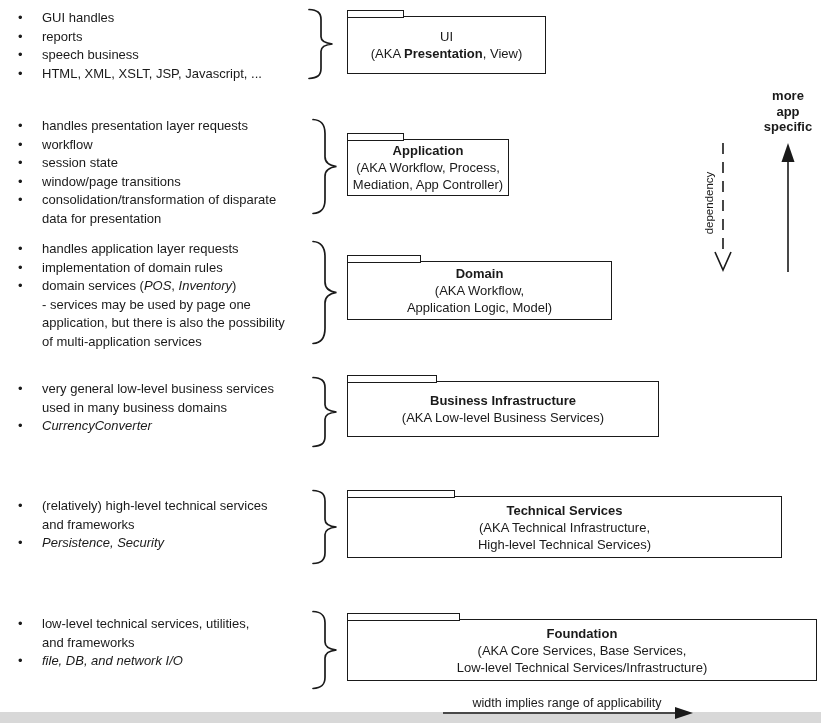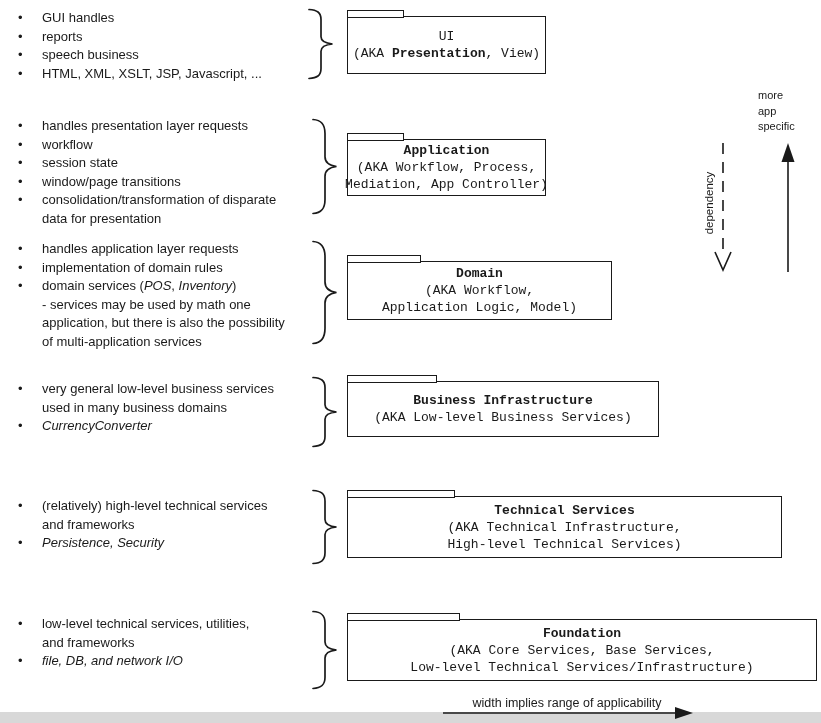--- a/index.html
+++ b/index.html
@@ -12,24 +12,24 @@
   ul.bullets{list-style:none;margin:0;padding:0;font-size:13px;line-height:18.5px;}
   ul.bullets li{position:relative;padding-left:26px;}
   ul.bullets .dot{position:absolute;left:2px;top:0;}
   .i{font-style:italic;}
   .b{font-weight:bold;}
   
   .pkg{position:absolute;}
   .pkg-tab{box-sizing:border-box;height:8px;border:1.6px solid #1a1a1a;background:#fff;position:relative;z-index:2;}
   .pkg-body{box-sizing:border-box;margin-top:-1.6px;border:1.6px solid #1a1a1a;background:#fff;
     display:flex;flex-direction:column;justify-content:center;align-items:center;text-align:center;
-    font-size:13px;line-height:17px;position:relative;z-index:1;font-family:Liberation Mono, monospace;}
+    font-size:13px;line-height:17px;position:relative;z-index:1;}
   .box-title,.box-line{white-space:pre;}
   
-  .note{font-size:11px;line-height:15.5px;}
+  .note{font-size:13px;line-height:15.5px;text-align:center;font-weight:bold;}
   .dep-label{font-size:11.5px;text-align:center;transform:rotate(-90deg);}
   .width-label{font-size:12.5px;text-align:center;line-height:14px;}
   .footer-bar{background:#d8d8d8;}
   svg{display:block;}
 </style>
 </head>
 <body>
 
 <div id="canvas">
 
@@ -56,32 +56,32 @@
       <li><span class="dot">•</span><span><span class="">session state</span></span></li>
       <li><span class="dot">•</span><span><span class="">window/page transitions</span></span></li>
       <li><span class="dot">•</span><span><span class="">consolidation/transformation of disparate</span></span></li>
       <li><span><span class="">data for presentation</span></span></li>
     </ul>
   <svg class="abs" style="left:310px;top:118px" viewBox="0 0 30 97" width="30" height="97">
       <path d="M 3 1.5 C 11 2 15 5.819999999999999 15 15.52 L 15 38.800000000000004 C 15 45.105000000000004 19 47.53 26.5 48.5 C 19 49.47 15 51.895 15 58.199999999999996 L 15 81.48 C 15 91.17999999999999 11 95 3 95.5" fill="none" stroke="#1a1a1a" stroke-width="1.7" stroke-linecap="round"></path>
     </svg>
   <div class="pkg" style="left:347px;top:133px">
     <div class="pkg-tab" style="width:57px"></div>
-    <div class="pkg-body" style="width:199px;height:57px">
+    <div class="pkg-body" style="width:162px;height:57px">
         <div class="box-title"><span class="b ">Application</span></div>
         <div class="box-line"><span class="">(AKA Workflow, Process,</span></div>
         <div class="box-line"><span class="">Mediation, App Controller)</span></div>
       </div>
   </div>
 
   <ul class="bullets abs" style="left:16px;top:240px;width:330px">
       <li><span class="dot">•</span><span><span class="">handles application layer requests</span></span></li>
       <li><span class="dot">•</span><span><span class="">implementation of domain rules</span></span></li>
       <li><span class="dot">•</span><span><span class="">domain services (</span><span class="i">POS</span><span class="">, </span><span class="i">Inventory</span><span class="">)</span></span></li>
-      <li><span><span class="">- services may be used by math one</span></span></li>
+      <li><span><span class="">- services may be used by page one</span></span></li>
       <li><span><span class="">application, but there is also the possibility</span></span></li>
       <li><span><span class="">of multi-application services</span></span></li>
     </ul>
   <svg class="abs" style="left:310px;top:240px" viewBox="0 0 30 105" width="30" height="105">
       <path d="M 3 1.5 C 11 2 15 6.3 15 16.8 L 15 42 C 15 48.825 19 51.449999999999996 26.5 52.5 C 19 53.550000000000004 15 56.175000000000004 15 63 L 15 88.2 C 15 98.69999999999999 11 103 3 103.5" fill="none" stroke="#1a1a1a" stroke-width="1.7" stroke-linecap="round"></path>
     </svg>
   <div class="pkg" style="left:347px;top:255px">
     <div class="pkg-tab" style="width:74px"></div>
     <div class="pkg-body" style="width:265px;height:59px">
         <div class="box-title"><span class="b ">Domain</span></div>

